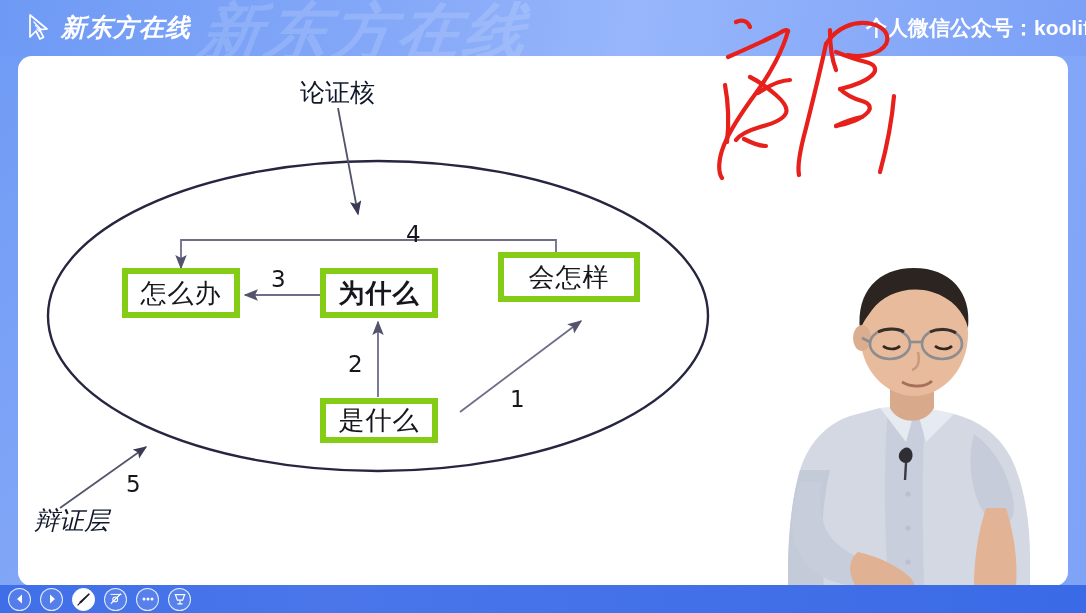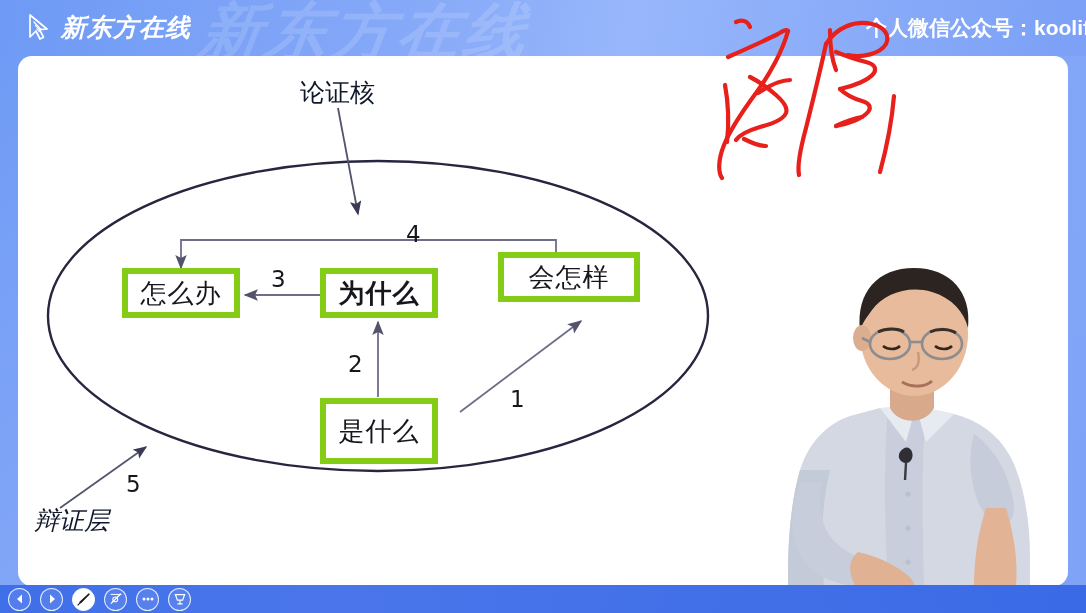--- a/index.html
+++ b/index.html
@@ -232,21 +232,21 @@
     </svg>
 
     <div class="diag-label" style="left:282px; top:20px;">论证核</div>
 
     <div class="node" style="left:104px; top:212px; width:118px; height:50px;">怎么办</div>
 
     <div class="node" style="left:302px; top:212px; width:118px; height:50px;font-weight:bold;">为什么</div>
 
     <div class="node" style="left:480px; top:196px; width:142px; height:50px;">会怎样</div>
 
-    <div class="node" style="left:302px; top:342px; width:118px; height:66px;">是什么</div>
+    <div class="node" style="left:302px; top:342px; width:118px; height:45px;">是什么</div>
 
     <div class="edge-num" style="left:492px; top:330px;">1</div>
 
     <div class="edge-num" style="left:330px; top:295px;">2</div>
 
     <div class="edge-num" style="left:253px; top:210px;">3</div>
 
     <div class="edge-num" style="left:388px; top:165px;">4</div>
 
     <div class="edge-num" style="left:108px; top:415px;">5</div>

